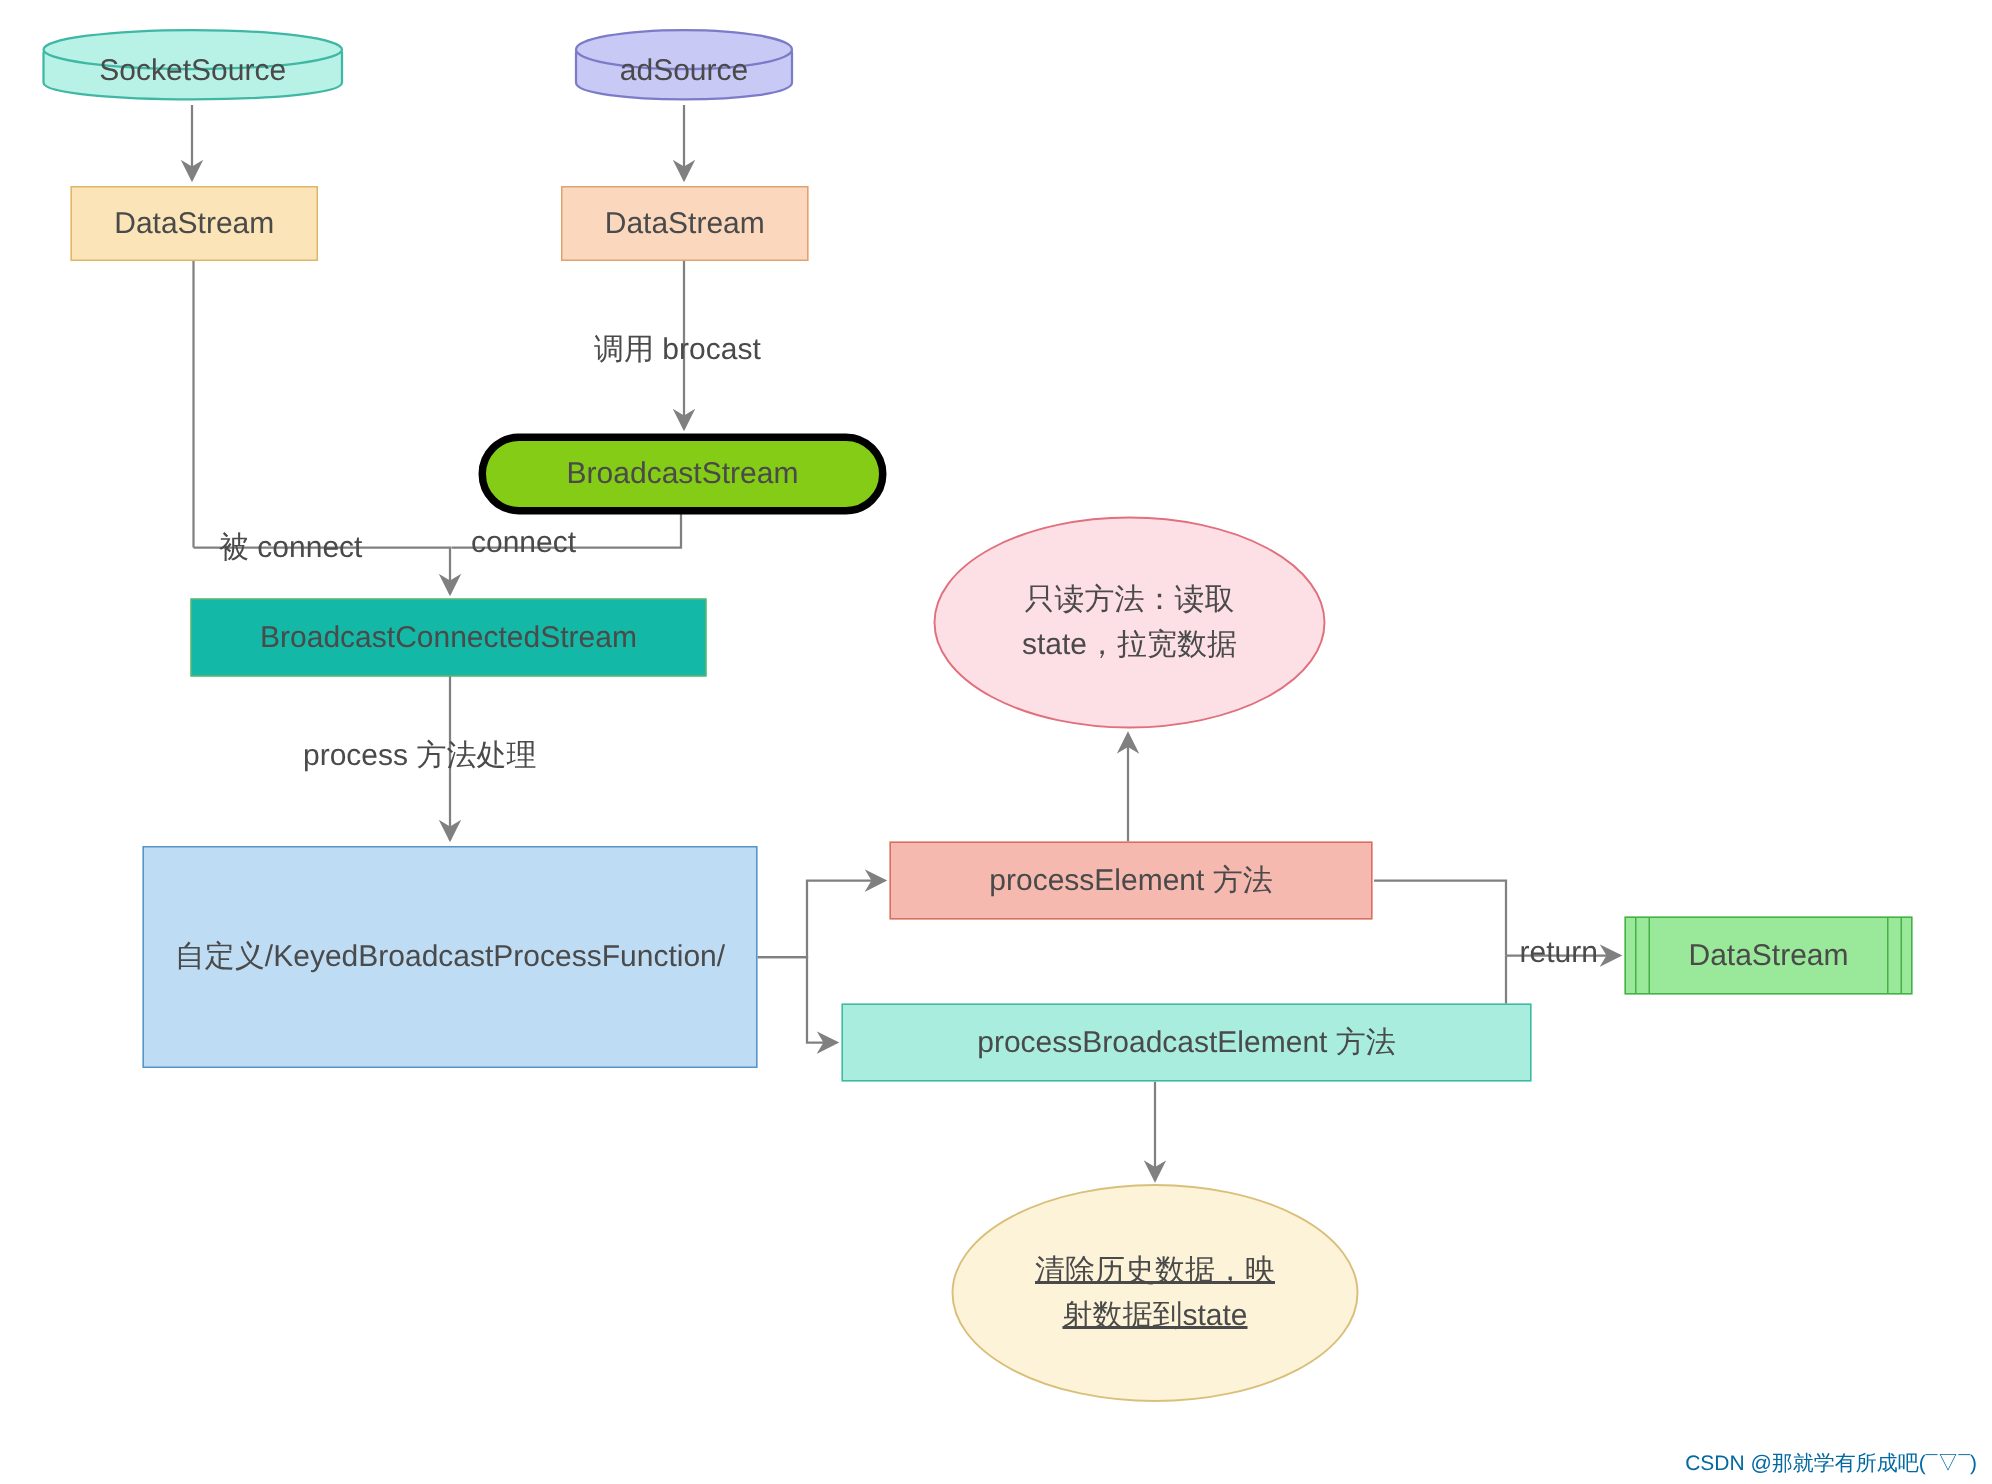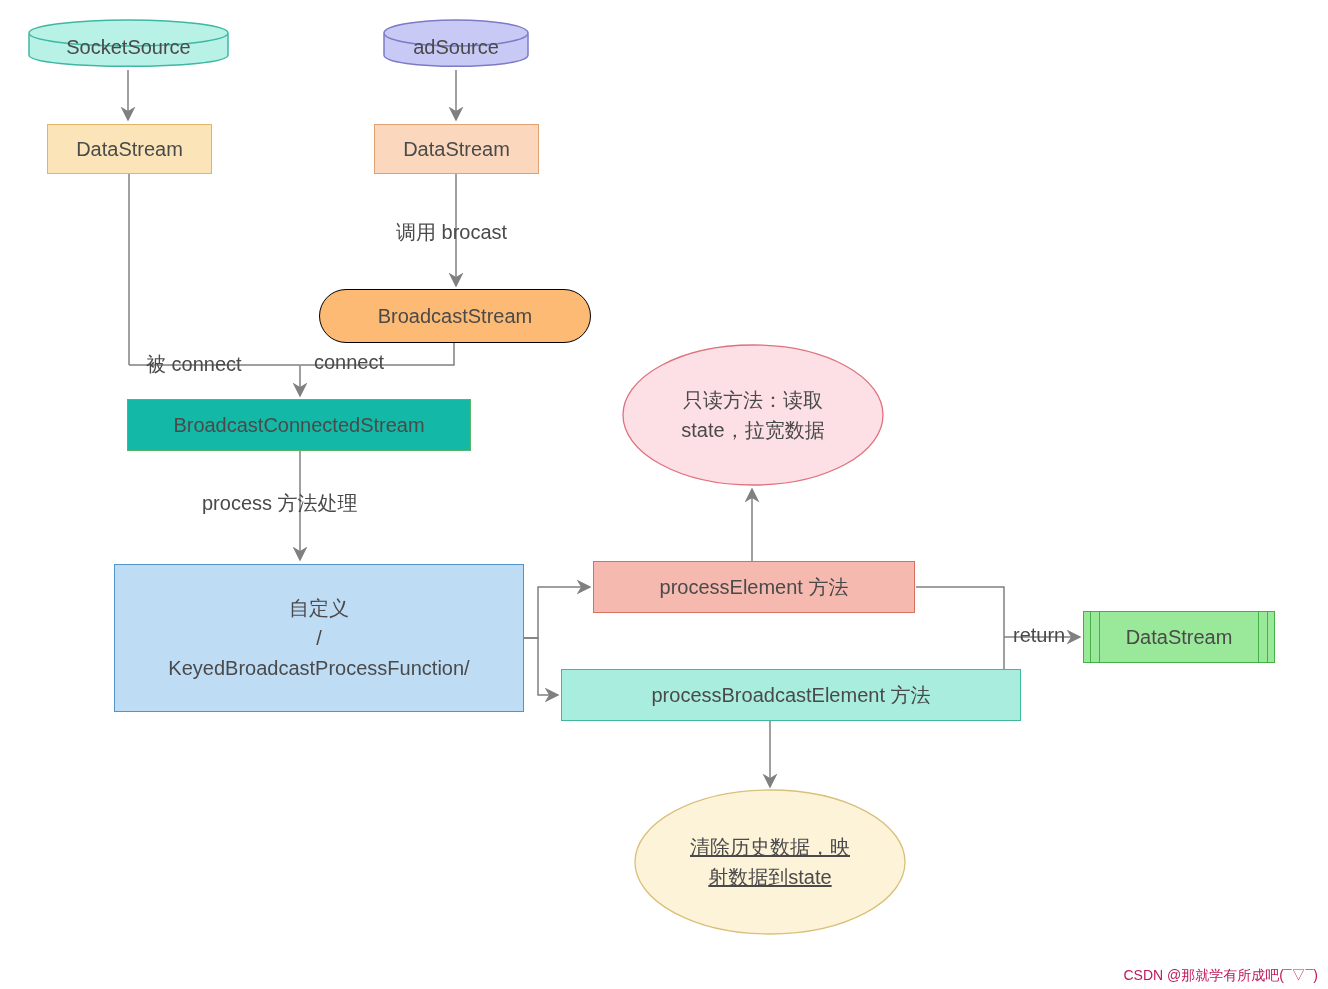--- a/index.html
+++ b/index.html
@@ -28,28 +28,28 @@
     position: absolute;
     top: 0; left: 0;
     width: 1328px; height: 989px;
     pointer-events: none;
   }
   .watermark {
     position: absolute;
     right: 10px;
     bottom: 4px;
     font-size: 14px;
-    color: #be185d;
+    color: #0369a1;
   }
   
   .cyan-cyl  { fill:#b8f2e6; stroke:#3fb7a4; stroke-width:1.5; }
   .purple-cyl{ fill:#c9c9f5; stroke:#7b7bc8; stroke-width:1.5; }
   .cream-rect{ background:#fbe5b8; border-color:#e0b566; }
   .orange-rect{ background:#fbd8bd; border-color:#e0a270; }
-  .pink-round{ background:#fdba74; border:1px solid #000000; border-radius:28px; }
+  .pink-round{ background:#84cc16; border:5px solid #000000; border-radius:28px; }
   .green-rect{ background:#14b8a6; border-color:#56b56c;text-align:center; }
   .blue-rect { background:#bfdcf5; border-color:#5594c8; }
   .red-rect  { background:#f5b9b0; border-color:#d87060; }
   .teal-rect { background:#a8edde; border-color:#40b8a0; }
   .green-final{ background:#9ae89a; border-color:#45b045; }
   .pink-ellipse { fill:#fde0e6; stroke:#e0707d; stroke-width:1.3; }
   .cream-ellipse{ fill:#fdf3d9; stroke:#d9c07a; stroke-width:1.3; }
   .green-final-inner { position:absolute; top:0; bottom:0; background:#9ae89a; border-left:1px solid #45b045; border-right:1px solid #45b045; width:10px; }
   .arrowhead { fill:#808080; }
   line, polyline, path.conn { stroke:#808080; stroke-width:1.5; fill:none; }
@@ -115,21 +115,21 @@
 
 <div class="node pink-round" style="left:319px; top:289px; width:272px; height:54px;">BroadcastStream</div>
 
 <div class="label" style="left:146px; top:351px;">被 connect</div>
 <div class="label" style="left:314px; top:351px;">connect</div>
 
 <div class="node rect green-rect" style="left:127px; top:399px; width:344px; height:52px;">BroadcastConnectedStream</div>
 
 <div class="label" style="left:202px; top:490px;">process 方法处理</div>
 
-<div class="node rect blue-rect" style="left:95px; top:564px; width:410px; height:148px; flex-direction:column;margin-left:19px;">
+<div class="node rect blue-rect" style="left:95px; top:564px; width:410px; height:148px; ">
   <span>自定义</span>
   <span>/</span>
   <span>KeyedBroadcastProcessFunction/</span>
 </div>
 
 <div class="node rect red-rect" style="left:593px; top:561px; width:322px; height:52px;">processElement 方法</div>
 
 <div class="node rect teal-rect" style="left:561px; top:669px; width:460px; height:52px;">processBroadcastElement 方法</div>
 
 <div class="label" style="left:1013px; top:624px;">return</div>

